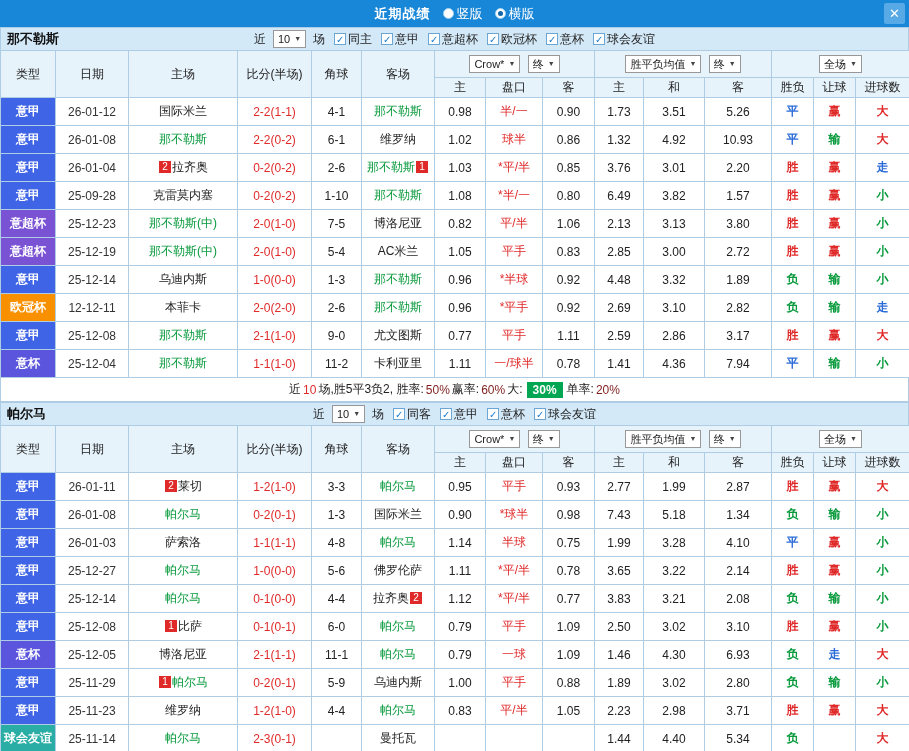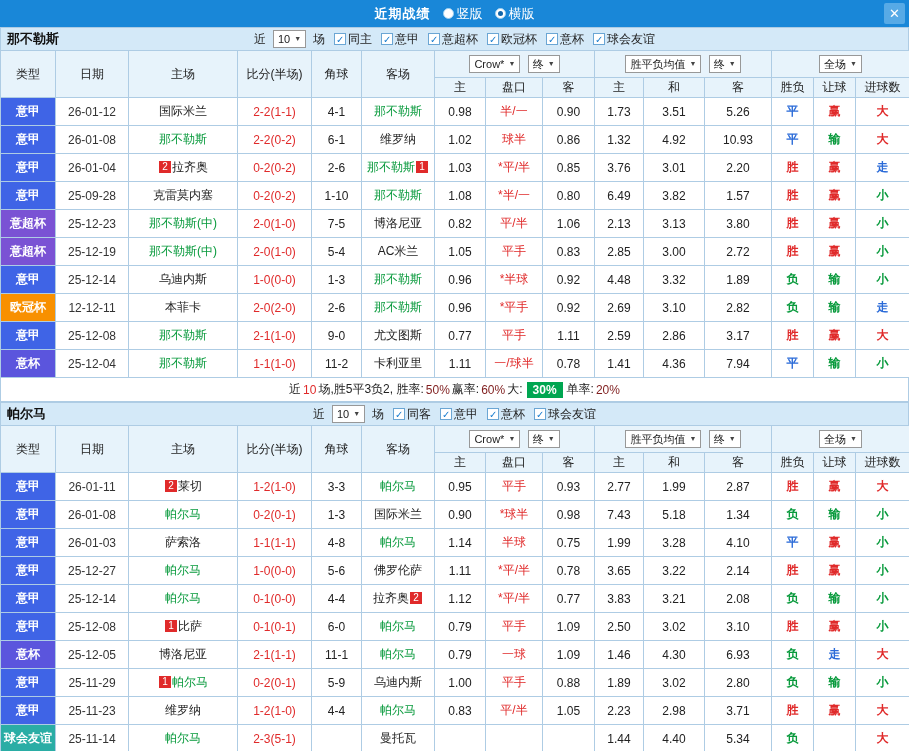--- a/index.html
+++ b/index.html
@@ -592,21 +592,21 @@
           <td class="c-odd">2.98</td>
           <td class="c-odd">3.71</td>
           <td class="c-res" style="color:#e02a2a">胜</td>
           <td class="c-res" style="color:#e02a2a">赢</td>
           <td class="c-res" style="color:#e02a2a">大</td>
         </tr>
         <tr>
           <td class="c-type" style="background:#2aada5">球会友谊</td>
           <td class="c-date">25-11-14</td>
           <td class="c-team"><span class="tg">帕尔马</span></td>
-          <td class="c-score">2-3(5-1)</td>
+          <td class="c-score">2-3(0-1)</td>
           <td class="c-corner"></td>
           <td class="c-team"><span class="">曼托瓦</span></td>
           <td class="c-odd"></td>
           <td class="c-hcap"></td>
           <td class="c-odd"></td>
           <td class="c-odd">1.44</td>
           <td class="c-odd">4.40</td>
           <td class="c-odd">5.34</td>
           <td class="c-res" style="color:#089a3c">负</td>
           <td class="c-res" style="color:#222"></td>

